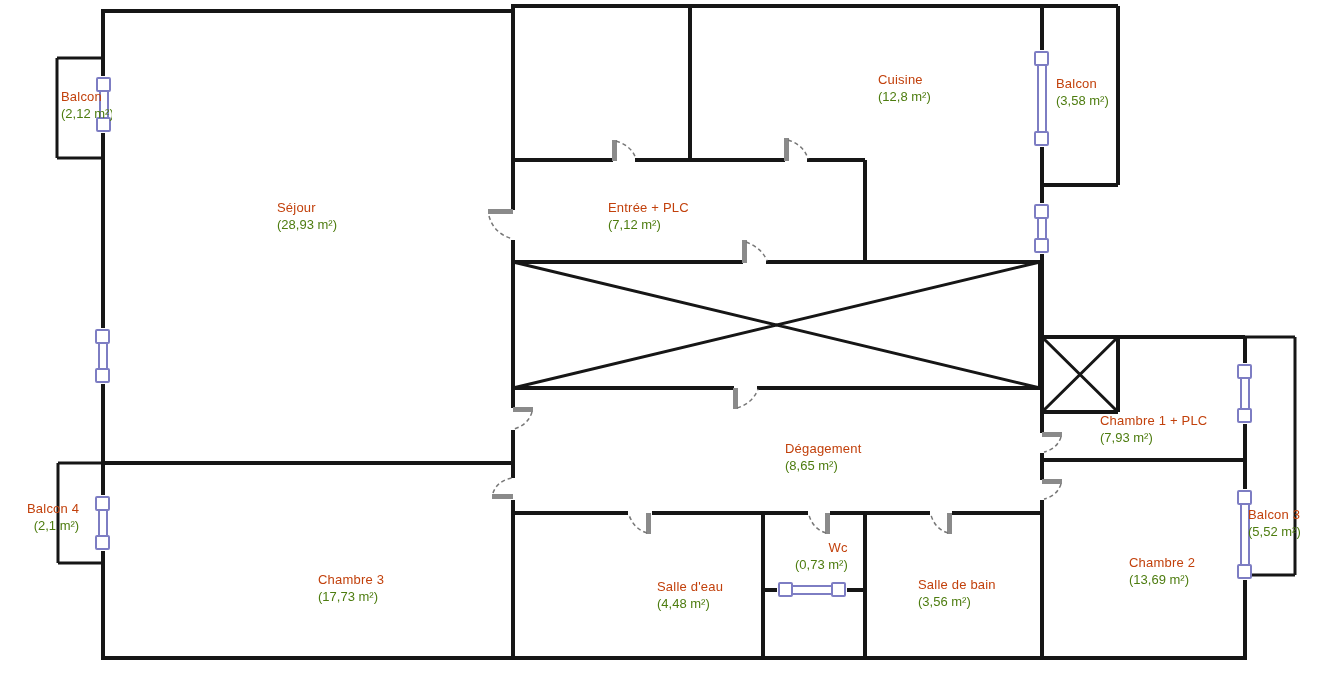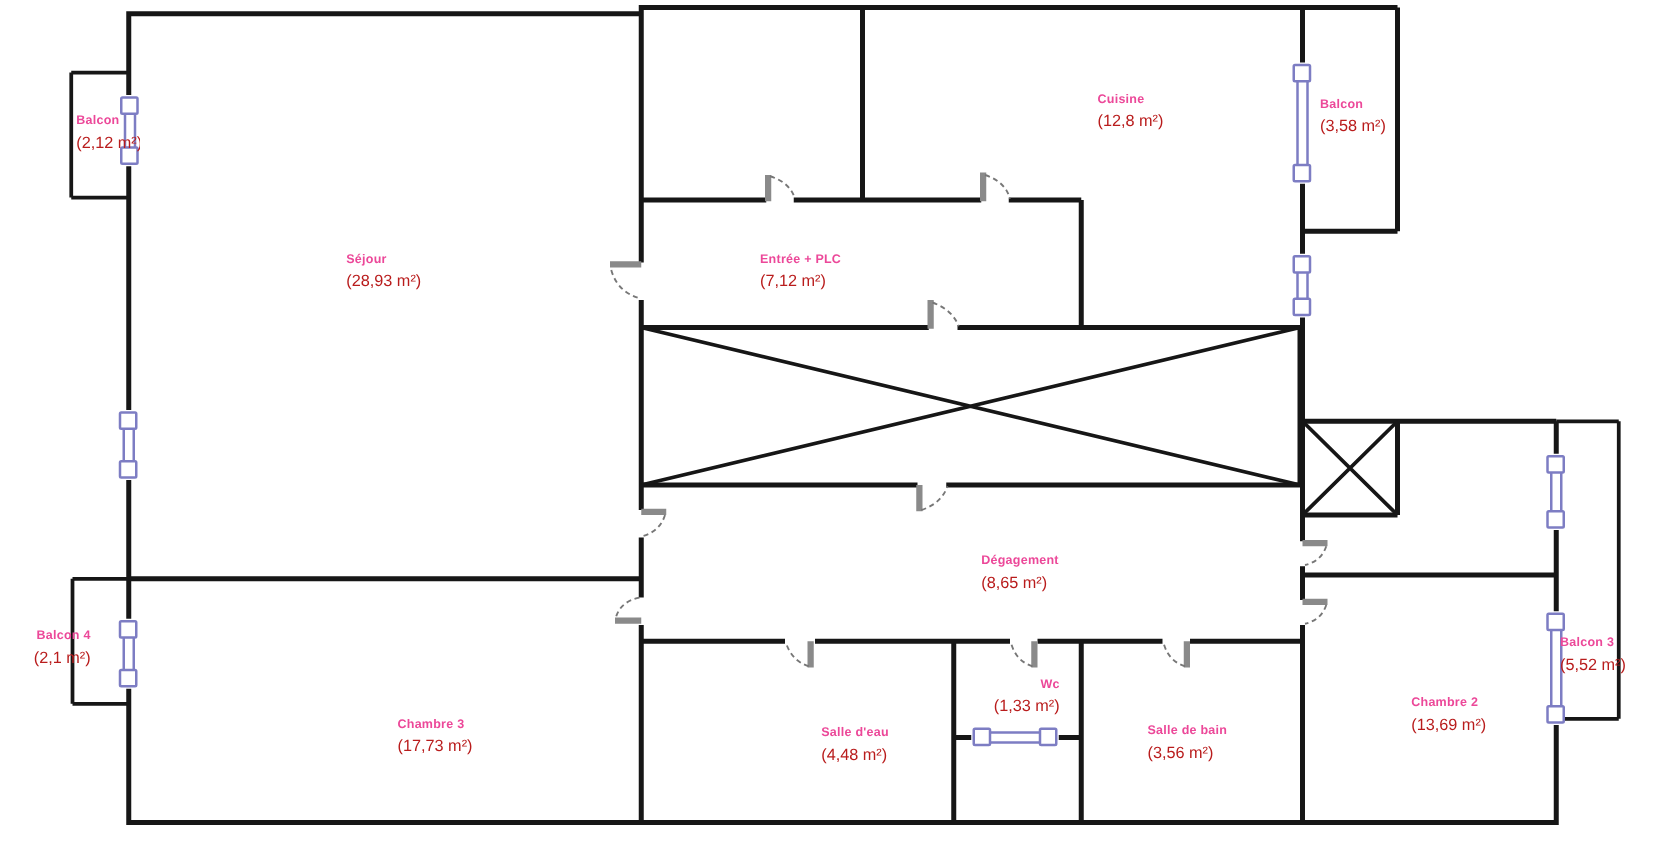--- a/index.html
+++ b/index.html
@@ -11,28 +11,28 @@
     font-family:"Liberation Sans", sans-serif;
   }
   #plan svg{position:absolute;left:0;top:0;}
   .room-label{
     position:absolute;
     line-height:17px;
     white-space:nowrap;
     z-index:5;
   }
   .room-label .rname{
-    font-size:10px;
-    font-weight:bold;
-    color:#ec4899;
+    font-size:13px;
+    font-weight:normal;
+    color:#c2410c;
     letter-spacing:.2px;
   }
   .room-label .rarea{
     font-size:13px;
-    color:#b91c1c;
+    color:#4d7c0f;
   }
   .room-label.clip{overflow:hidden;}
   .wall{stroke:#161616;stroke-width:4;fill:none;}
   .wall-thin{stroke:#161616;stroke-width:3;fill:none;}
   .diag{stroke:#161616;stroke-width:3;fill:none;}
   .door-leaf{fill:#8a8a8a;stroke:none;}
   .door-arc{stroke:#777777;stroke-width:1.5;fill:none;stroke-dasharray:4 3;}
   .win-mask{fill:#ffffff;stroke:none;}
   .win-conn{fill:#ffffff;stroke:#7d7dc3;stroke-width:2;}
   .win-sq{fill:#ffffff;stroke:#7d7dc3;stroke-width:2;rx:1;}
@@ -200,20 +200,24 @@
   <div class="room-label" style="left:878px;top:71px;">
     <div class="rname">Cuisine</div>
     <div class="rarea">(12,8 m²)</div>
   </div>
 
   <div class="room-label" style="left:1056px;top:75px;">
     <div class="rname">Balcon</div>
     <div class="rarea">(3,58 m²)</div>
   </div>
 
+  <div class="room-label" style="left:1100px;top:412px;">
+    <div class="rname">Chambre 1 + PLC</div>
+    <div class="rarea">(7,93 m²)</div>
+  </div>
 
   <div class="room-label" style="left:1248px;top:458px;margin-top:48px;">
     <div class="rname">Balcon 3</div>
     <div class="rarea">(5,52 m²)</div>
   </div>
 
   <div class="room-label" style="left:785px;top:440px;">
     <div class="rname">Dégagement</div>
     <div class="rarea">(8,65 m²)</div>
   </div>
@@ -228,21 +232,21 @@
     <div class="rarea">(17,73 m²)</div>
   </div>
 
   <div class="room-label" style="left:615px;top:578px;margin-left:42px;">
     <div class="rname">Salle d'eau</div>
     <div class="rarea">(4,48 m²)</div>
   </div>
 
   <div class="room-label" style="left:795px;top:539px;text-align:right;">
     <div class="rname">Wc</div>
-    <div class="rarea">(1,33 m²)</div>
+    <div class="rarea">(0,73 m²)</div>
   </div>
 
   <div class="room-label" style="left:918px;top:576px;">
     <div class="rname">Salle de bain</div>
     <div class="rarea">(3,56 m²)</div>
   </div>
 
   <div class="room-label" style="left:1129px;top:554px;">
     <div class="rname">Chambre 2</div>
     <div class="rarea">(13,69 m²)</div>

